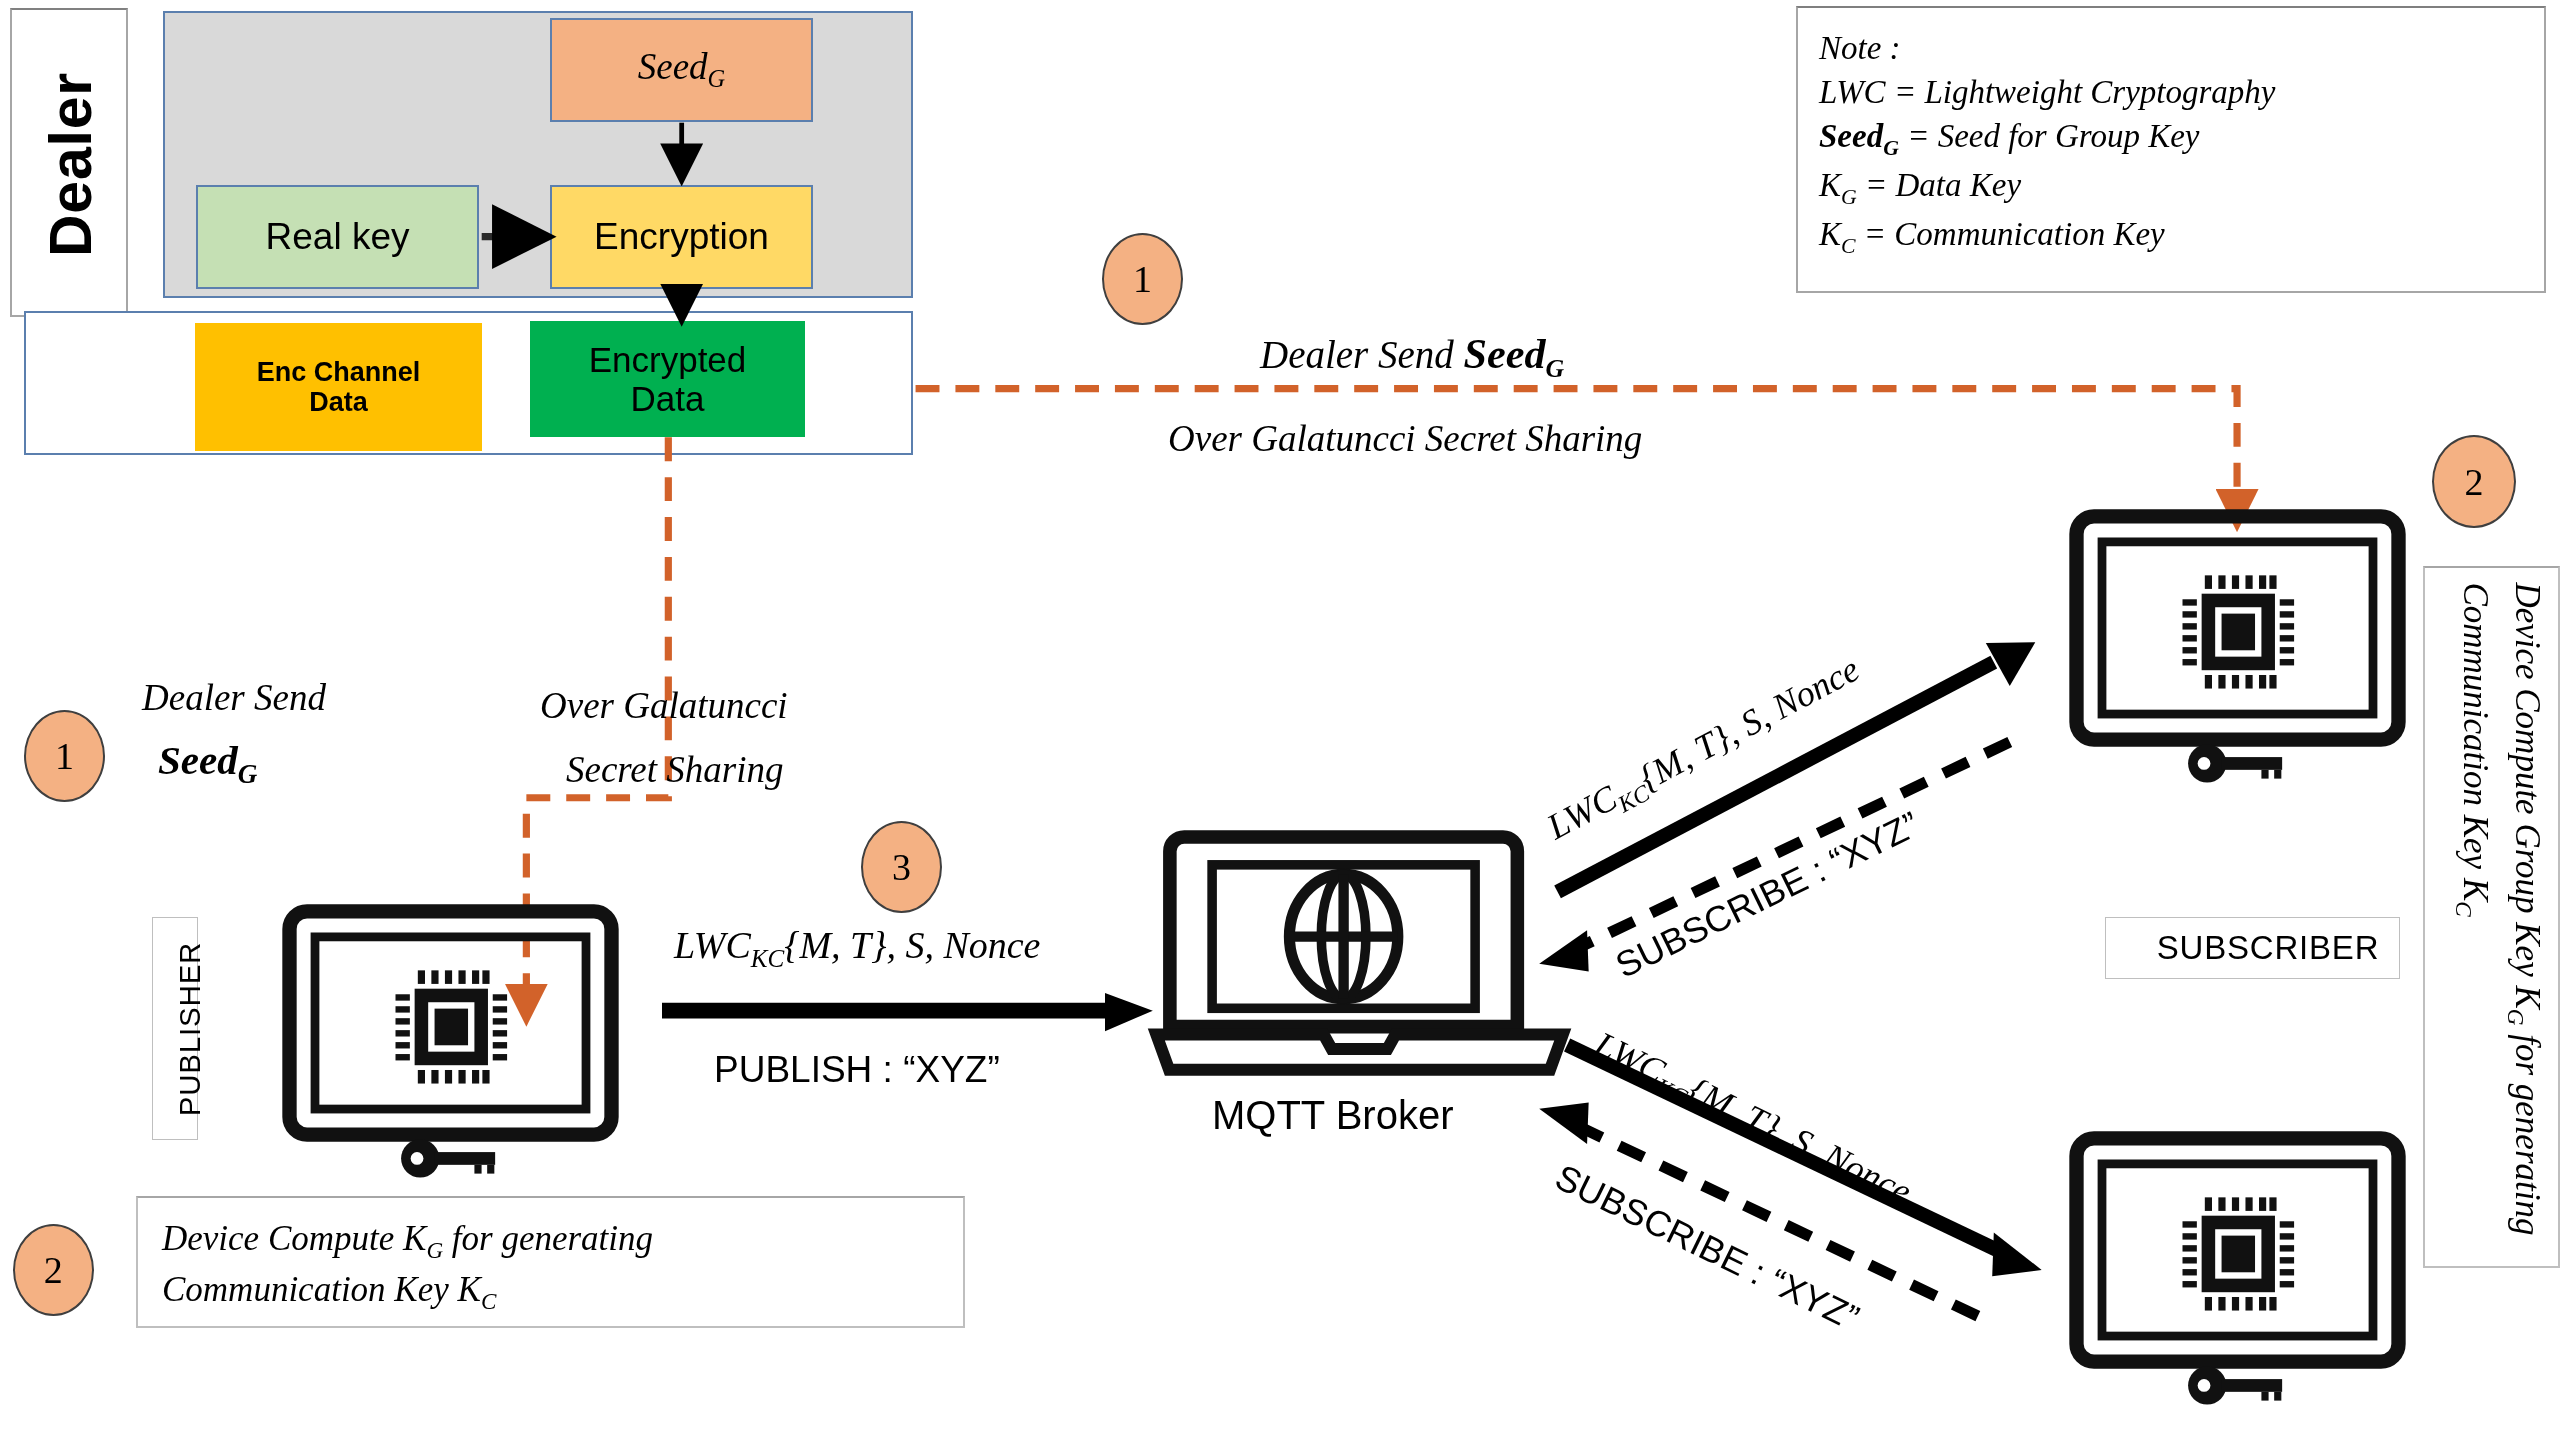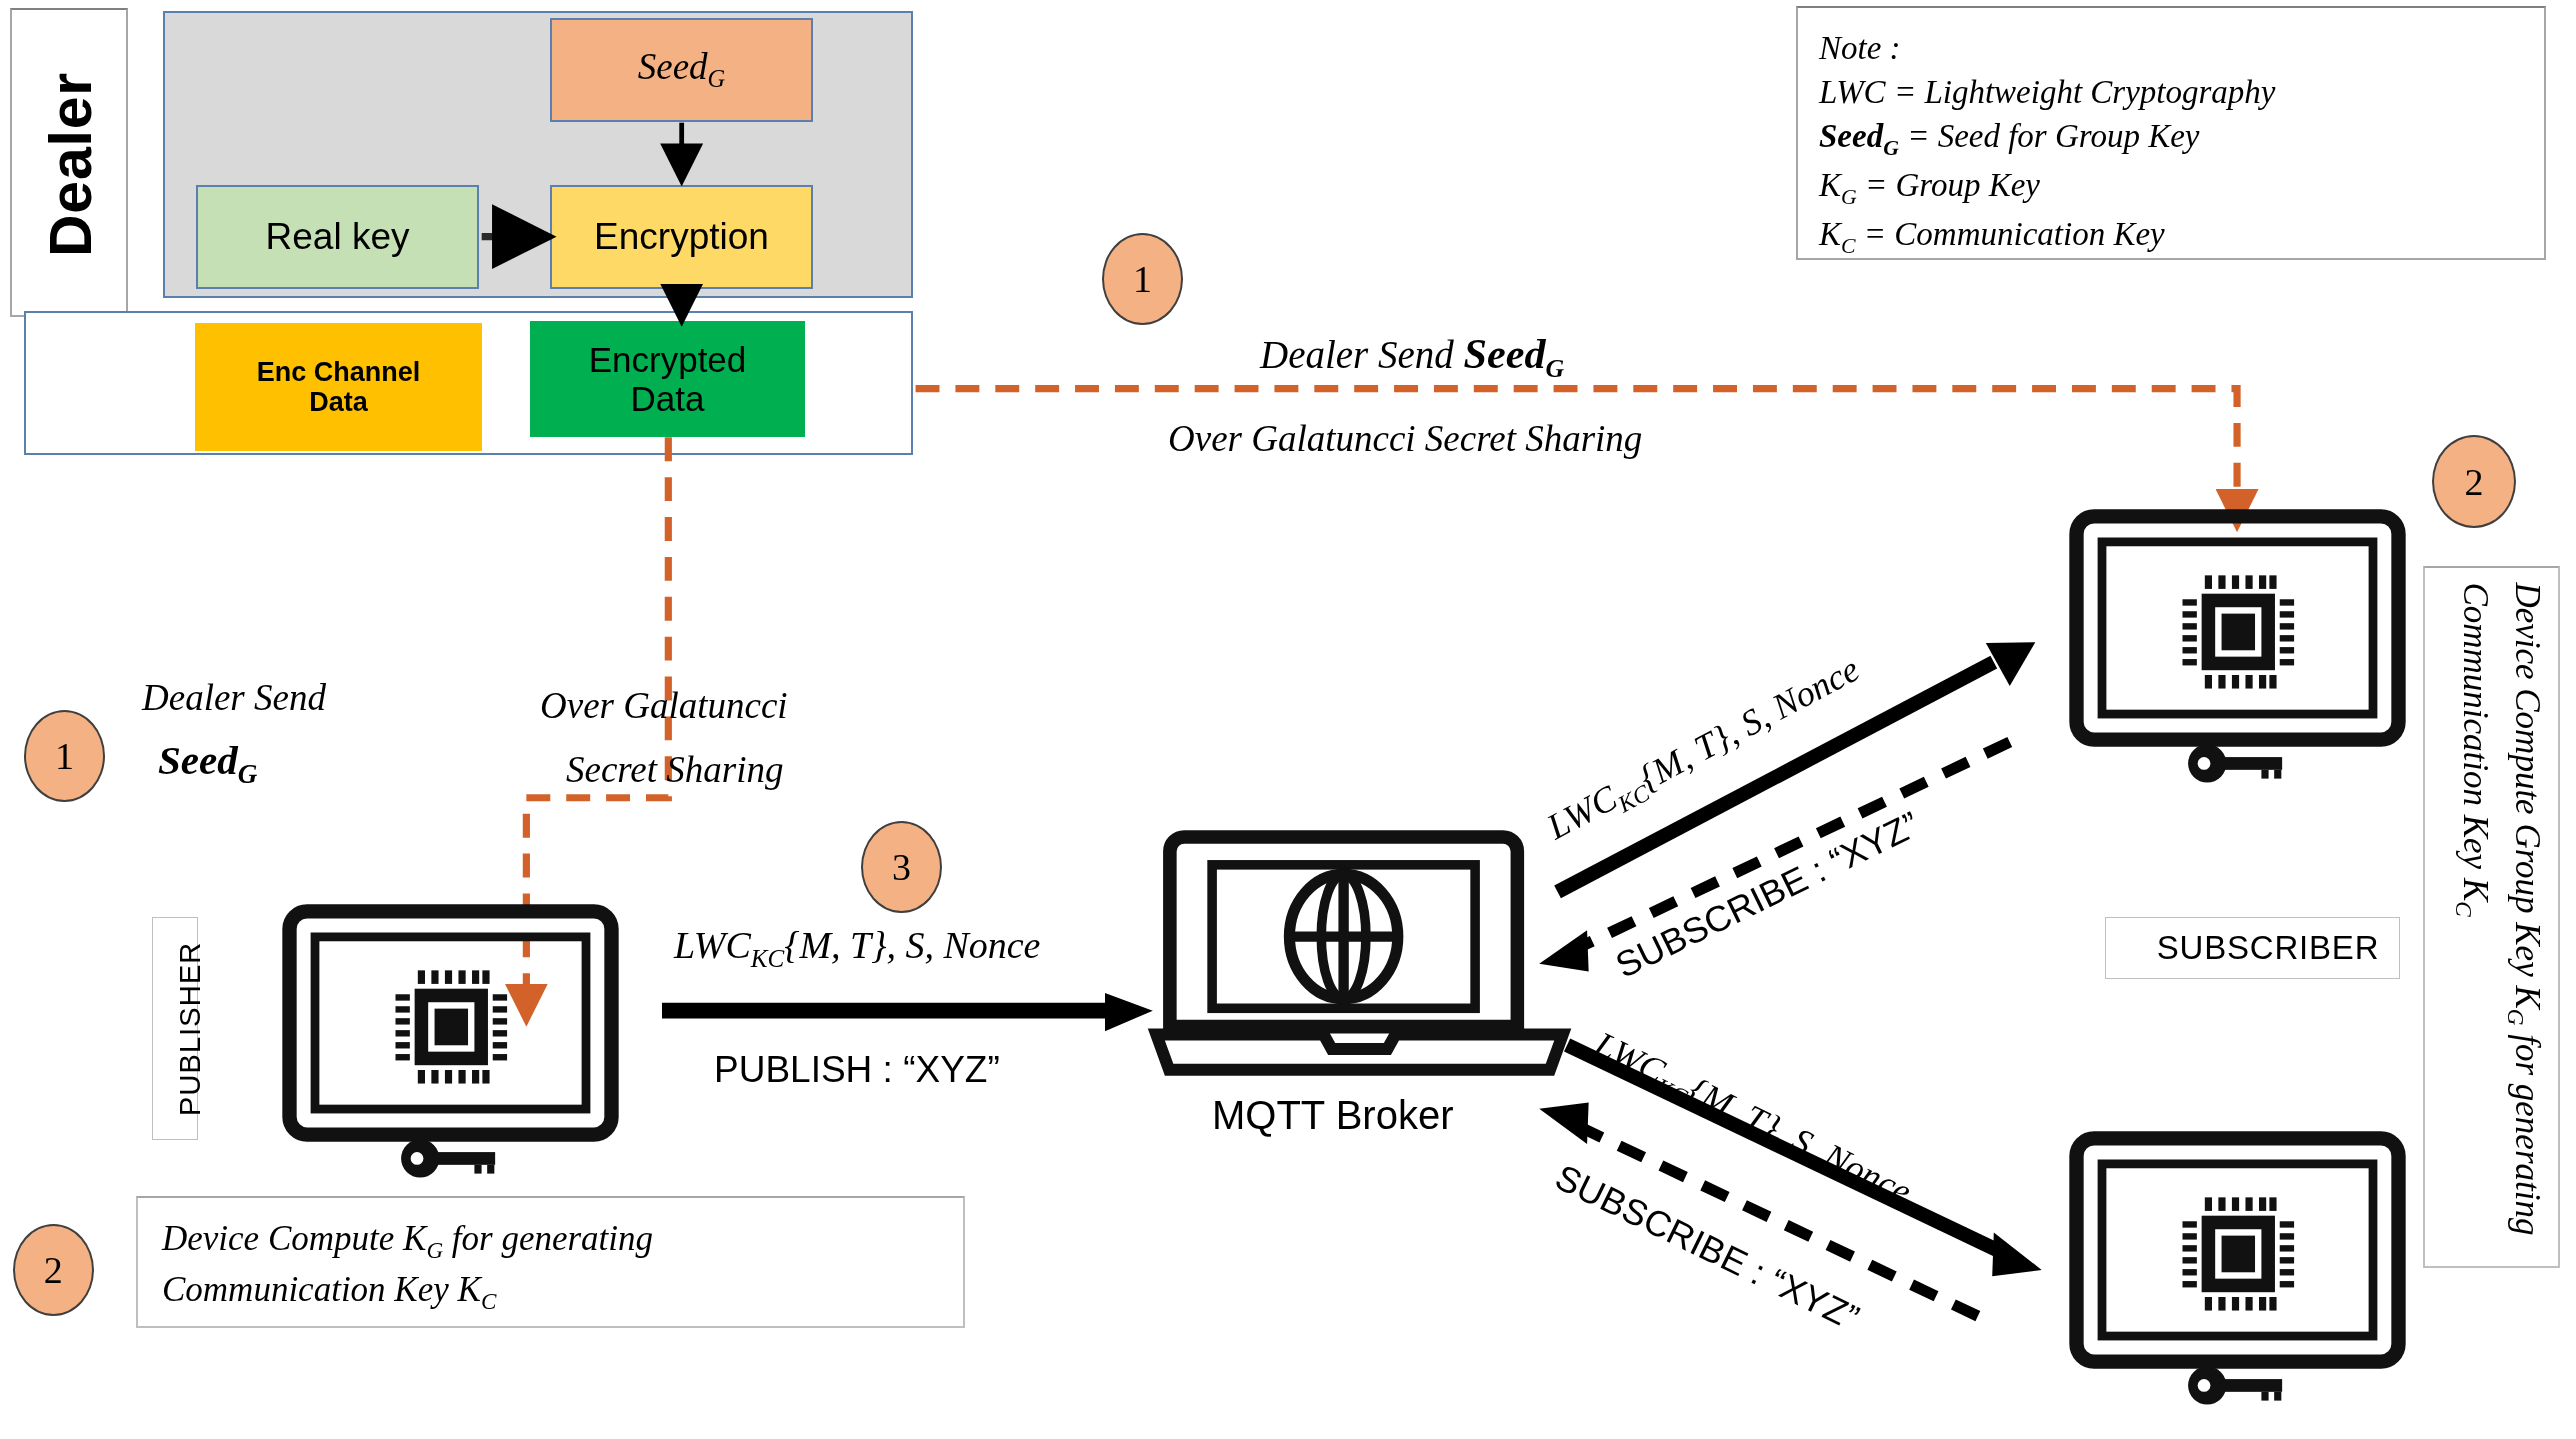--- a/index.html
+++ b/index.html
@@ -51,21 +51,21 @@
     background:#ffc000;border:none;font-size:27px;font-weight:bold;
     flex-direction:column;
   }
   #box-encrypted{
     left:530px;top:321px;width:275px;height:116px;
     background:#00b050;border:none;font-size:35px;flex-direction:column;
   }
   .sub-g{font-size:0.66em;vertical-align:sub;}
   
   #note-box{
-    left:1796px;top:6.4px;width:750px;height:254px;background:#fff;
+    left:1796px;top:6.4px;width:750px;height:287px;background:#fff;
     border:2.4px solid #a6a6a6;border-top-color:#7f7f7f;box-sizing:border-box;
     padding:17.5px 21px;
     font-family:"Liberation Serif",serif;font-style:italic;font-size:33px;
     line-height:1.34;color:#000;
   }
   #note-box b{font-weight:bold;}
   
   .step-circle{
     position:absolute;border-radius:50%;background:#f4b183;border:2.4px solid #3f3f3f;
     display:flex;align-items:center;justify-content:center;
@@ -136,21 +136,21 @@
 
     <line x1="604" y1="297" x2="680" y2="297" stroke="#2b2b2b" stroke-width="9" marker-end="url(#bk)"></line>
 
     <line x1="855" y1="364" x2="855" y2="398" stroke="#000" stroke-width="6" marker-end="url(#bk)"></line>
   </svg>
 
   <div id="note-box" class="abs">
     <div>Note :</div>
     <div>LWC = Lightweight Cryptography</div>
     <div><b><span>Seed</span><span class="sub-g">G</span></b><span> = Seed for Group Key</span></div>
-    <div><span>K</span><span class="sub-g">G</span><span> = Group Key</span></div>
+    <div><span>K</span><span class="sub-g">G</span><span> = Data Key</span></div>
     <div><span>K</span><span class="sub-g">C</span><span> = Communication Key</span></div>
   </div>
 
   <svg class="abs" style="left:0;top:0;width:2576px;height:1440px;" viewBox="0 0 3230 1805" width="2576" height="1440">
     <defs>
       <marker id="og" markerWidth="6" markerHeight="6" refX="3" refY="3" orient="auto">
         <path d="M0,0 L6,3 L0,6 z" fill="#d2622a"></path>
       </marker>
     </defs>
 

